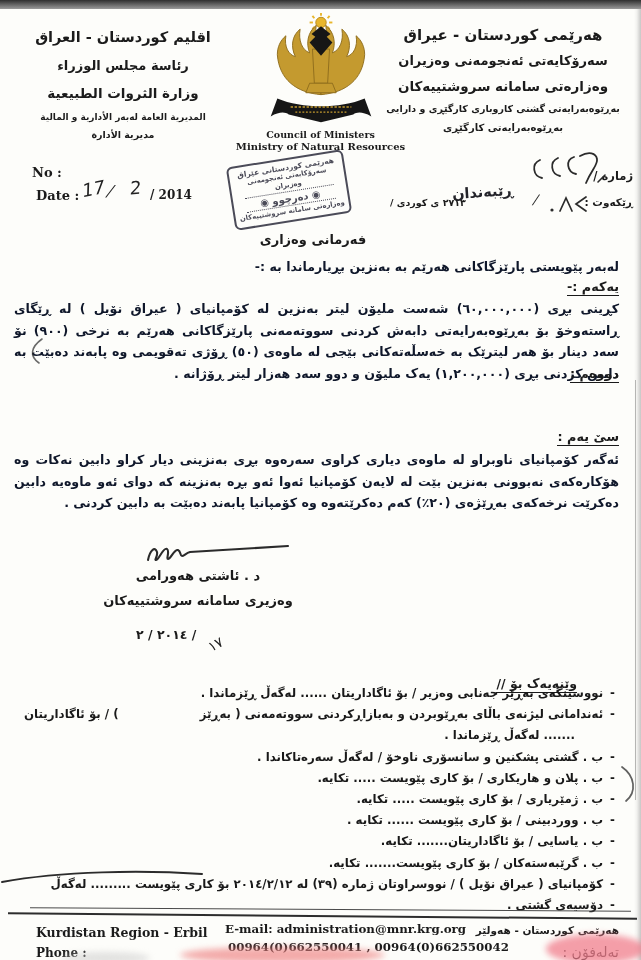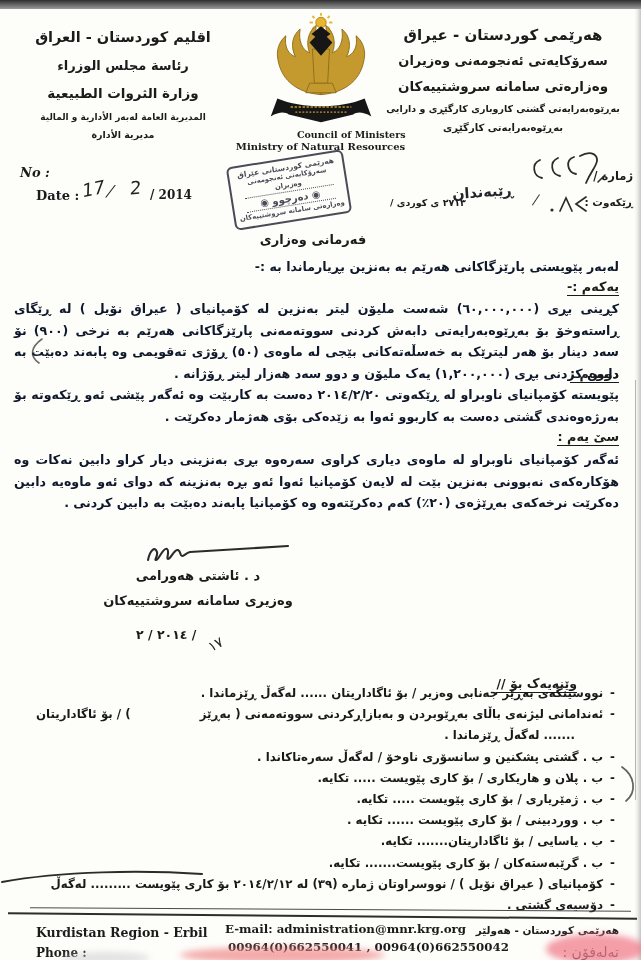--- a/index.html
+++ b/index.html
@@ -28,25 +28,25 @@
   .hl4{font-size:9.5px;line-height:12px;margin-bottom:7px;}
   .hl5{font-size:10px;line-height:12px;}
   .al1{font-size:14.5px;line-height:18px;margin-bottom:11px;}
   .al2{font-size:13px;line-height:17px;margin-bottom:11px;}
   .al3{font-size:13.5px;line-height:17px;margin-bottom:9px;}
   .al4{font-size:9px;line-height:12px;margin-bottom:6px;}
   .al5{font-size:9.5px;line-height:12px;}
 
   .emblem{position:absolute;top:13px;left:50%;transform:translateX(-50%);width:170px;text-align:center;}
   .e1{font-family:"DejaVu Serif",serif;font-weight:700;font-size:12.5px;line-height:15px;}
-  .e2{font-family:"DejaVu Serif",serif;font-weight:700;font-size:9.5px;line-height:12px;text-align:right;}
+  .e2{font-family:"DejaVu Serif",serif;font-weight:700;font-size:9.5px;line-height:12px;}
   .e3{font-family:"DejaVu Serif",serif;font-weight:700;font-size:10px;line-height:12px;}
 
   
-  .no-label{position:absolute;left:20px;top:165px;font-family:"DejaVu Serif",serif;font-weight:700;font-size:13px;font-style:italic;}
+  .no-label{position:absolute;left:32px;top:165px;font-family:"DejaVu Serif",serif;font-weight:700;font-size:13px;}
   .date-label{position:absolute;left:36px;top:188px;font-family:"DejaVu Serif",serif;font-weight:700;font-size:13px;}
   .hw{font-family:"DejaVu Sans",sans-serif;color:#222;display:inline-block;}
   .hw-day{position:absolute;left:82px;top:178px;font-size:18px;transform:rotate(-12deg) skewX(-14deg);}
   .hw-sep1{position:absolute;left:108px;top:182px;font-size:15px;transform:skewX(-25deg);}
   .hw-month{position:absolute;left:130px;top:177px;font-size:18px;transform:rotate(-6deg) skewX(-10deg);}
   .pr-year{position:absolute;left:150px;top:188px;font-family:"DejaVu Serif",serif;font-weight:700;font-size:12px;}
 
   .stamp{position:absolute;left:230px;top:158px;width:106px;padding:3px 4px 4px;
          border:2px solid #4b4b58;border-radius:6px;transform:rotate(-9deg);
          text-align:center;color:#4b4b58;font-weight:700;direction:rtl;background:rgba(255,255,255,.12);}
@@ -88,21 +88,21 @@
   .sig-date{position:absolute;left:136px;top:627px;font-size:12.5px;font-weight:700;direction:ltr;}
   .sig-day{position:absolute;left:208px;top:636px;font-size:14px;transform:rotate(-28deg);}
 
   
   .dist-head{position:absolute;right:64px;top:676px;font-size:12.5px;font-weight:700;direction:rtl;
              border-bottom:1.5px solid #191919;padding-bottom:1px;margin-left:12px;}
   .dist{position:absolute;top:683px;right:26px;left:8px;direction:rtl;font-weight:700;
         font-size:11.8px;color:#191919;}
   .dist-item{display:flex;gap:7px;line-height:21.2px;align-items:baseline;}
   .dist-item .dash{flex:0 0 auto;}
-  .dist-item .note{margin-right:auto;margin-left:28px;}
+  .dist-item .note{margin-right:auto;margin-left:16px;}
   .cont{line-height:21.2px;margin-left:44px;margin-right:40px;}
 
   
   .rule-thin{position:absolute;left:30px;right:10px;top:909px;height:1px;background:#4a4a4a;transform:rotate(.35deg);}
   .rule-thick{position:absolute;left:8px;right:4px;top:915px;height:2.4px;background:#2d2d2d;transform:rotate(.5deg);}
   .ft-left1{position:absolute;left:36px;top:925px;font-family:"DejaVu Serif",serif;font-weight:700;font-size:12.5px;}
   .ft-left2{position:absolute;left:36px;top:946px;font-family:"DejaVu Serif",serif;font-weight:700;font-size:12px;text-align:center;}
   .ft-c1{position:absolute;left:225px;top:922px;font-family:"DejaVu Serif",serif;font-weight:700;font-size:11.8px;}
   .ft-c2{position:absolute;left:228px;top:940px;font-family:"DejaVu Serif",serif;font-weight:700;font-size:11.8px;}
   .ft-r1{position:absolute;right:22px;top:924px;font-size:10.5px;font-weight:700;direction:rtl;}
@@ -195,21 +195,20 @@
   </svg>
   <span class="hw rk-sep">/</span>
   <div class="rk-month">ڕێبەندان</div>
   <div class="rk-year">/ ٢٧١٣ ی کوردی</div>
 
   <div class="order-title">فەرمانی وەزاری</div>
   <div class="line intro">لەبەر پێویستی پارێزگاکانی هەرێم بە بەنزین بڕیارماندا بە :-</div>
   <div class="sec-head h1">یەکەم :-</div>
   <div class="para p1">کڕینی بڕی (٦٠,٠٠٠,٠٠٠) شەست ملیۆن لیتر بەنزین لە کۆمپانیای ( عیراق نۆیل ) لە ڕێگای ڕاستەوخۆ بۆ بەڕێوەبەرایەتی دابەش کردنی سووتەمەنی پارێزگاکانی هەرێم بە نرخی (٩٠٠) نۆ سەد دینار بۆ هەر لیترێک بە خەسڵەتەکانی بێجی لە ماوەی (٥٠) ڕۆژی تەقویمی وە پابەند دەبێت بە دابین کردنی بڕی (١,٢٠٠,٠٠٠) یەک ملیۆن و دوو سەد هەزار لیتر ڕۆژانە .</div>
   <div class="sec-head h2">دووەم :</div>
-  <div class="para p2">پێویستە کۆمپانیای ناوبراو لە ڕێکەوتی ٢٠١٤/٢/٢٠ دەست بە کاربێت وە ئەگەر پێشی ئەو ڕێکەوتە بۆ بەرژەوەندی گشتی دەست بە کاربوو ئەوا بە زێدەکی بۆی هەژمار دەکرێت .</div>
   <div class="sec-head h3">سێ یەم :</div>
   <div class="para p3">ئەگەر کۆمپانیای ناوبراو لە ماوەی دیاری کراوی سەرەوە بڕی بەنزینی دیار کراو دابین نەکات وە هۆکارەکەی نەبوونی بەنزین بێت لە لایەن کۆمپانیا ئەوا ئەو بڕە بەنزینە کە دوای ئەو ماوەیە دابین دەکرێت نرخەکەی بەڕێژەی (٢٠٪) کەم دەکرێتەوە وە کۆمپانیا پابەند دەبێت بە دابین کردنی .</div>
 
   <svg class="mark scribble" style="left:28px;top:336px;" width="18" height="30">
     <path d="M14,3 c-11,8 -13,17 -3,24" stroke-width="1.6" opacity=".7"></path>
   </svg>
   <svg class="mark scribble" style="left:618px;top:764px;" width="22" height="40">
     <path d="M4,3 c13,9 15,25 4,34" stroke-width="1.7" opacity=".75"></path>
   </svg>
 

